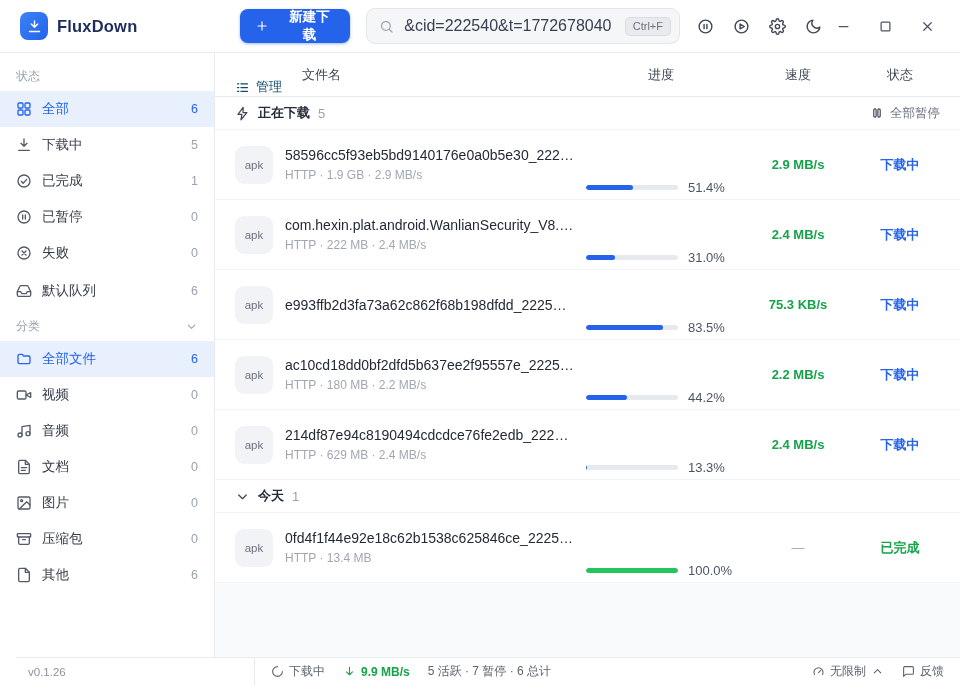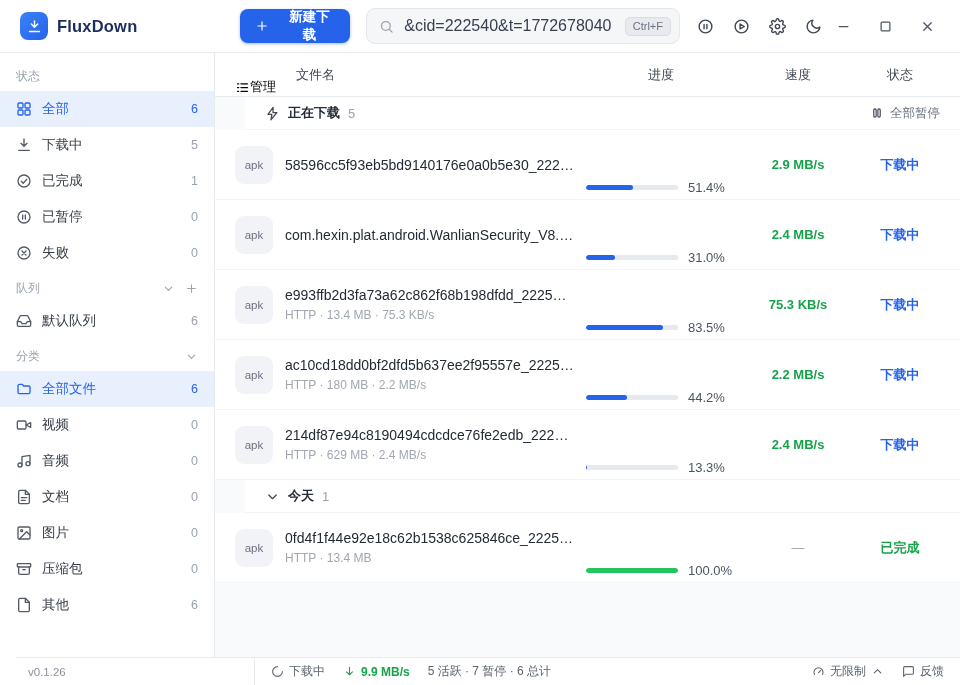--- a/index.html
+++ b/index.html
@@ -52,31 +52,31 @@
   .side-item .icn svg{width:16px;height:16px;}
   .side-label{flex:1;}
   .side-count{font-size:12.5px;color:#9aa3af;}
   .side-item.active{background:#e8f0fe;color:var(--accent);}
   .side-item.active .icn,.side-item.active .side-count,.side-item.active .side-label{color:var(--accent);}
 
   
   .main{flex:1;display:flex;flex-direction:column;min-width:0;background:#f8fafc;}
   .table-head{flex:0 0 34px;display:flex;align-items:center;padding:0 20px;gap:12px;background:#fff;
               border-bottom:1px solid #e7eaee;font-size:13px;color:#3f4754;}
-  .th-manage{display:flex;align-items:center;background:none;border:none;font:inherit;color:#000000;cursor:pointer;padding:0;margin-top:25px;}
+  .th-manage{display:flex;align-items:center;gap:6px;background:none;border:none;font:inherit;color:#0c4a6e;cursor:pointer;padding:0;margin-top:25px;}
   .th-manage svg{width:15px;height:15px;}
   .th-file{margin-left:8px;}
   .th-spacer{flex:1;}
   .th-progress{width:150px;text-align:center;}
   .th-speed{width:100px;text-align:center;}
   .th-status{width:80px;text-align:center;}
 
   .list{flex:1;overflow:hidden;background:#f8fafc;}
   .group-head{height:32px;display:flex;align-items:center;padding:0 20px;gap:8px;background:#fff;
-              border-bottom:1px solid #f1f4f8;font-size:13px;margin-left:30px;}
+              border-bottom:1px solid #f1f4f8;font-size:13px;}
   .group-head .icn{color:#3f4754;}
   .group-head .icn svg{width:15px;height:15px;}
   .group-title{font-weight:700;color:#252c38;}
   .group-count{color:#9aa3af;}
   .group-action{margin-left:auto;display:flex;align-items:center;gap:6px;background:none;border:none;font-family:inherit;
                 font-size:12.5px;color:#6b7280;cursor:pointer;padding:0;}
   .group-action .icn svg{width:14px;height:14px;}
 
   .row{height:69px;display:flex;align-items:center;padding:0 20px;gap:12px;background:#fff;border-bottom:1px solid #f1f4f8;cursor:default;}
   .filetype{flex:0 0 38px;width:38px;height:38px;border-radius:9px;background:#f1f3f6;color:#6b7280;font-size:11.5px;
@@ -261,35 +261,20 @@
                   <path d="M15 9l-6 6M9 9l6 6"></path>
                 </svg>
               </span>
               <span class="side-label">失败</span>
               <span class="side-count">0</span>
             </div>
           </div>
       </div>
 
       <div class="side-section">
-        <div class="side-title-row">
-          <span>队列</span>
-          <span class="side-title-controls">
-            <span class="icn">
-                <svg viewBox="0 0 24 24" fill="none" stroke="currentColor" stroke-width="2" stroke-linecap="round" stroke-linejoin="round">
-                  <path d="M6 9.5l6 6 6-6"></path>
-                </svg>
-              </span>
-            <span class="icn">
-                <svg viewBox="0 0 24 24" fill="none" stroke="currentColor" stroke-width="2" stroke-linecap="round" stroke-linejoin="round">
-                  <path d="M12 5v14M5 12h14"></path>
-                </svg>
-              </span>
-          </span>
-        </div>
         <div>
 
         <div class="side-item">
               <span class="icn">
                 <svg viewBox="0 0 24 24" fill="none" stroke="currentColor" stroke-width="2" stroke-linecap="round" stroke-linejoin="round">
                   <path d="M22 13h-5l-2 3h-6l-2-3H2"></path>
                   <path d="M5.5 5.5L2 13v5a2 2 0 0 0 2 2h16a2 2 0 0 0 2-2v-5l-3.5-7.5A2 2 0 0 0 16.7 4H7.3a2 2 0 0 0-1.8 1.5z"></path>
                 </svg>
               </span>
               <span class="side-label">默认队列</span>
@@ -428,49 +413,50 @@
             <span>全部暂停</span>
           </button>
         </div>
 
         <div>
 
         <div class="row">
               <span class="filetype">apk</span>
               <div class="row-main">
                 <div class="row-name">58596cc5f93eb5bd9140176e0a0b5e30_2225...</div>
+                <div class="row-meta">HTTP · 1.9 GB · 2.9 MB/s</div>
               </div>
               <div class="row-progress">
                 <div class="bar">
                   <div class="bar-fill" style="width: 51.4%;"></div>
                 </div>
                 <span class="pct">51.4%</span>
               </div>
               <div class="row-speed">2.9 MB/s</div>
               <div class="row-status">下载中</div>
             </div>
             <div class="row">
               <span class="filetype">apk</span>
               <div class="row-main">
                 <div class="row-name">com.hexin.plat.android.WanlianSecurity_V8.06...</div>
+                <div class="row-meta">HTTP · 222 MB · 2.4 MB/s</div>
               </div>
               <div class="row-progress">
                 <div class="bar">
                   <div class="bar-fill" style="width: 31%;"></div>
                 </div>
                 <span class="pct">31.0%</span>
               </div>
               <div class="row-speed">2.4 MB/s</div>
               <div class="row-status">下载中</div>
             </div>
             <div class="row">
               <span class="filetype">apk</span>
               <div class="row-main">
                 <div class="row-name">e993ffb2d3fa73a62c862f68b198dfdd_222540...</div>
-                <div class="row-meta">HTTP · 13.4 MB · 75.3 KB/s</div>
               </div>
               <div class="row-progress">
                 <div class="bar">
                   <div class="bar-fill" style="width: 83.5%;"></div>
                 </div>
                 <span class="pct">83.5%</span>
               </div>
               <div class="row-speed">75.3 KB/s</div>
               <div class="row-status">下载中</div>
             </div>

